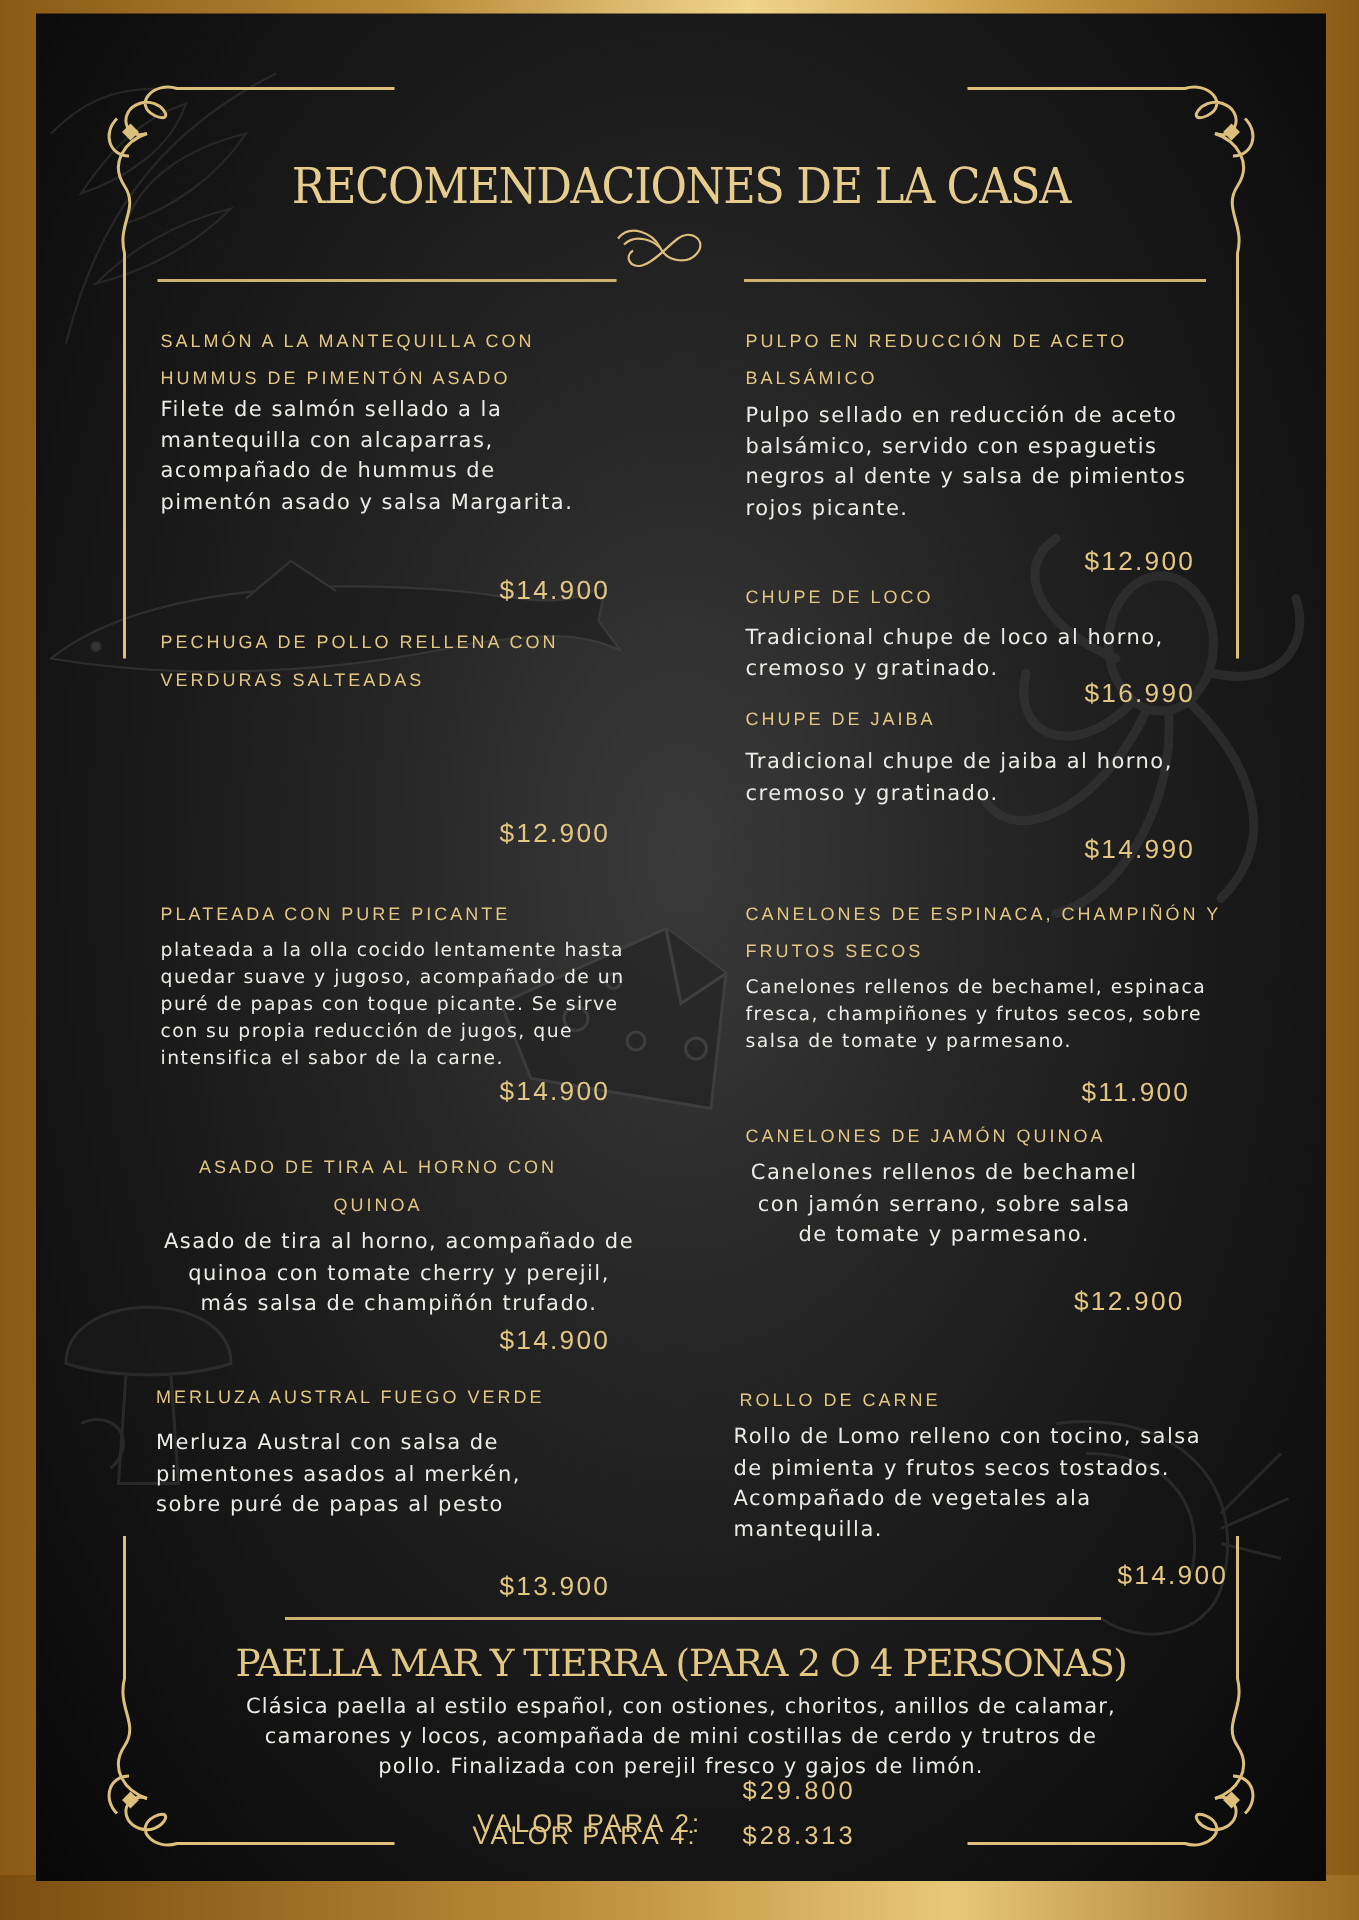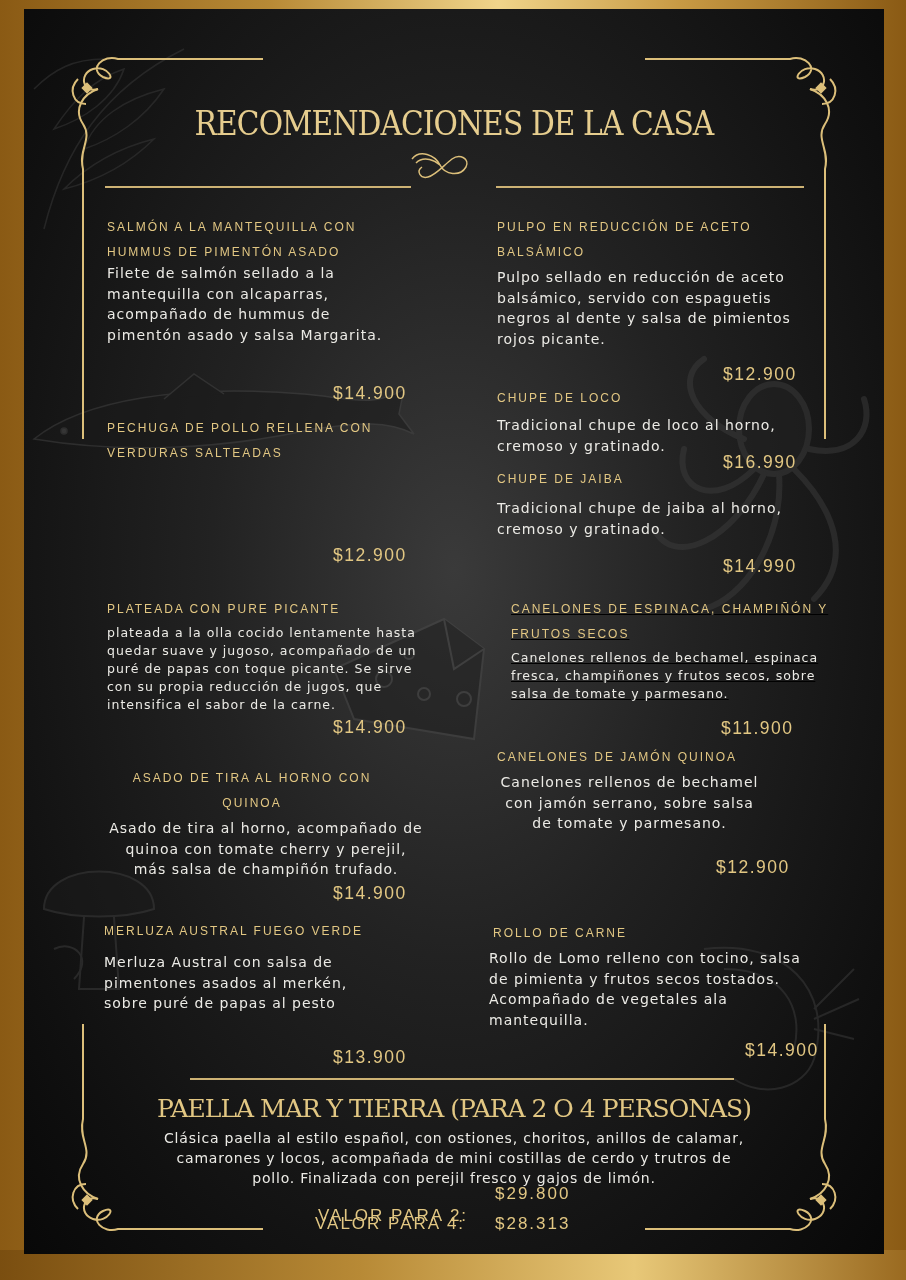--- a/index.html
+++ b/index.html
@@ -199,21 +199,21 @@
     <div class="desc" style="margin-top:4px;">Tradicional chupe de loco al horno, cremoso y gratinado.</div>
   </div>
   <div class="price" style="left:699px;top:443px;">$16.990</div>
 
   <div class="item" style="left:473px;top:446px;width:320px;margin-top:12px;">
     <div class="name">CHUPE DE JAIBA</div>
     <div class="desc" style="margin-top:6px;">Tradicional chupe de jaiba al horno, cremoso y gratinado.</div>
   </div>
   <div class="price" style="left:699px;top:547px;">$14.990</div>
 
-  <div class="item" style="left:487px;top:588px;width:320px;text-decoration:underline;">
+  <div class="item" style="left:473px;top:588px;width:320px;">
     <div class="name">CANELONES DE ESPINACA, CHAMPIÑÓN Y FRUTOS SECOS</div>
     <div class="desc small">Canelones rellenos de bechamel, espinaca fresca, champiñones y frutos secos, sobre salsa de tomate y parmesano.</div>
   </div>
   <div class="price" style="left:697px;top:709px;">$11.900</div>
 
   <div class="item" style="left:473px;top:736px;width:300px;">
     <div class="name" style="width:260px;">CANELONES DE JAMÓN QUINOA</div>
     <div class="desc" style="width:265px;text-align:center;">Canelones rellenos de bechamel con jamón serrano, sobre salsa de tomate y parmesano.</div>
   </div>
   <div class="price" style="left:692px;top:848px;">$12.900</div>

